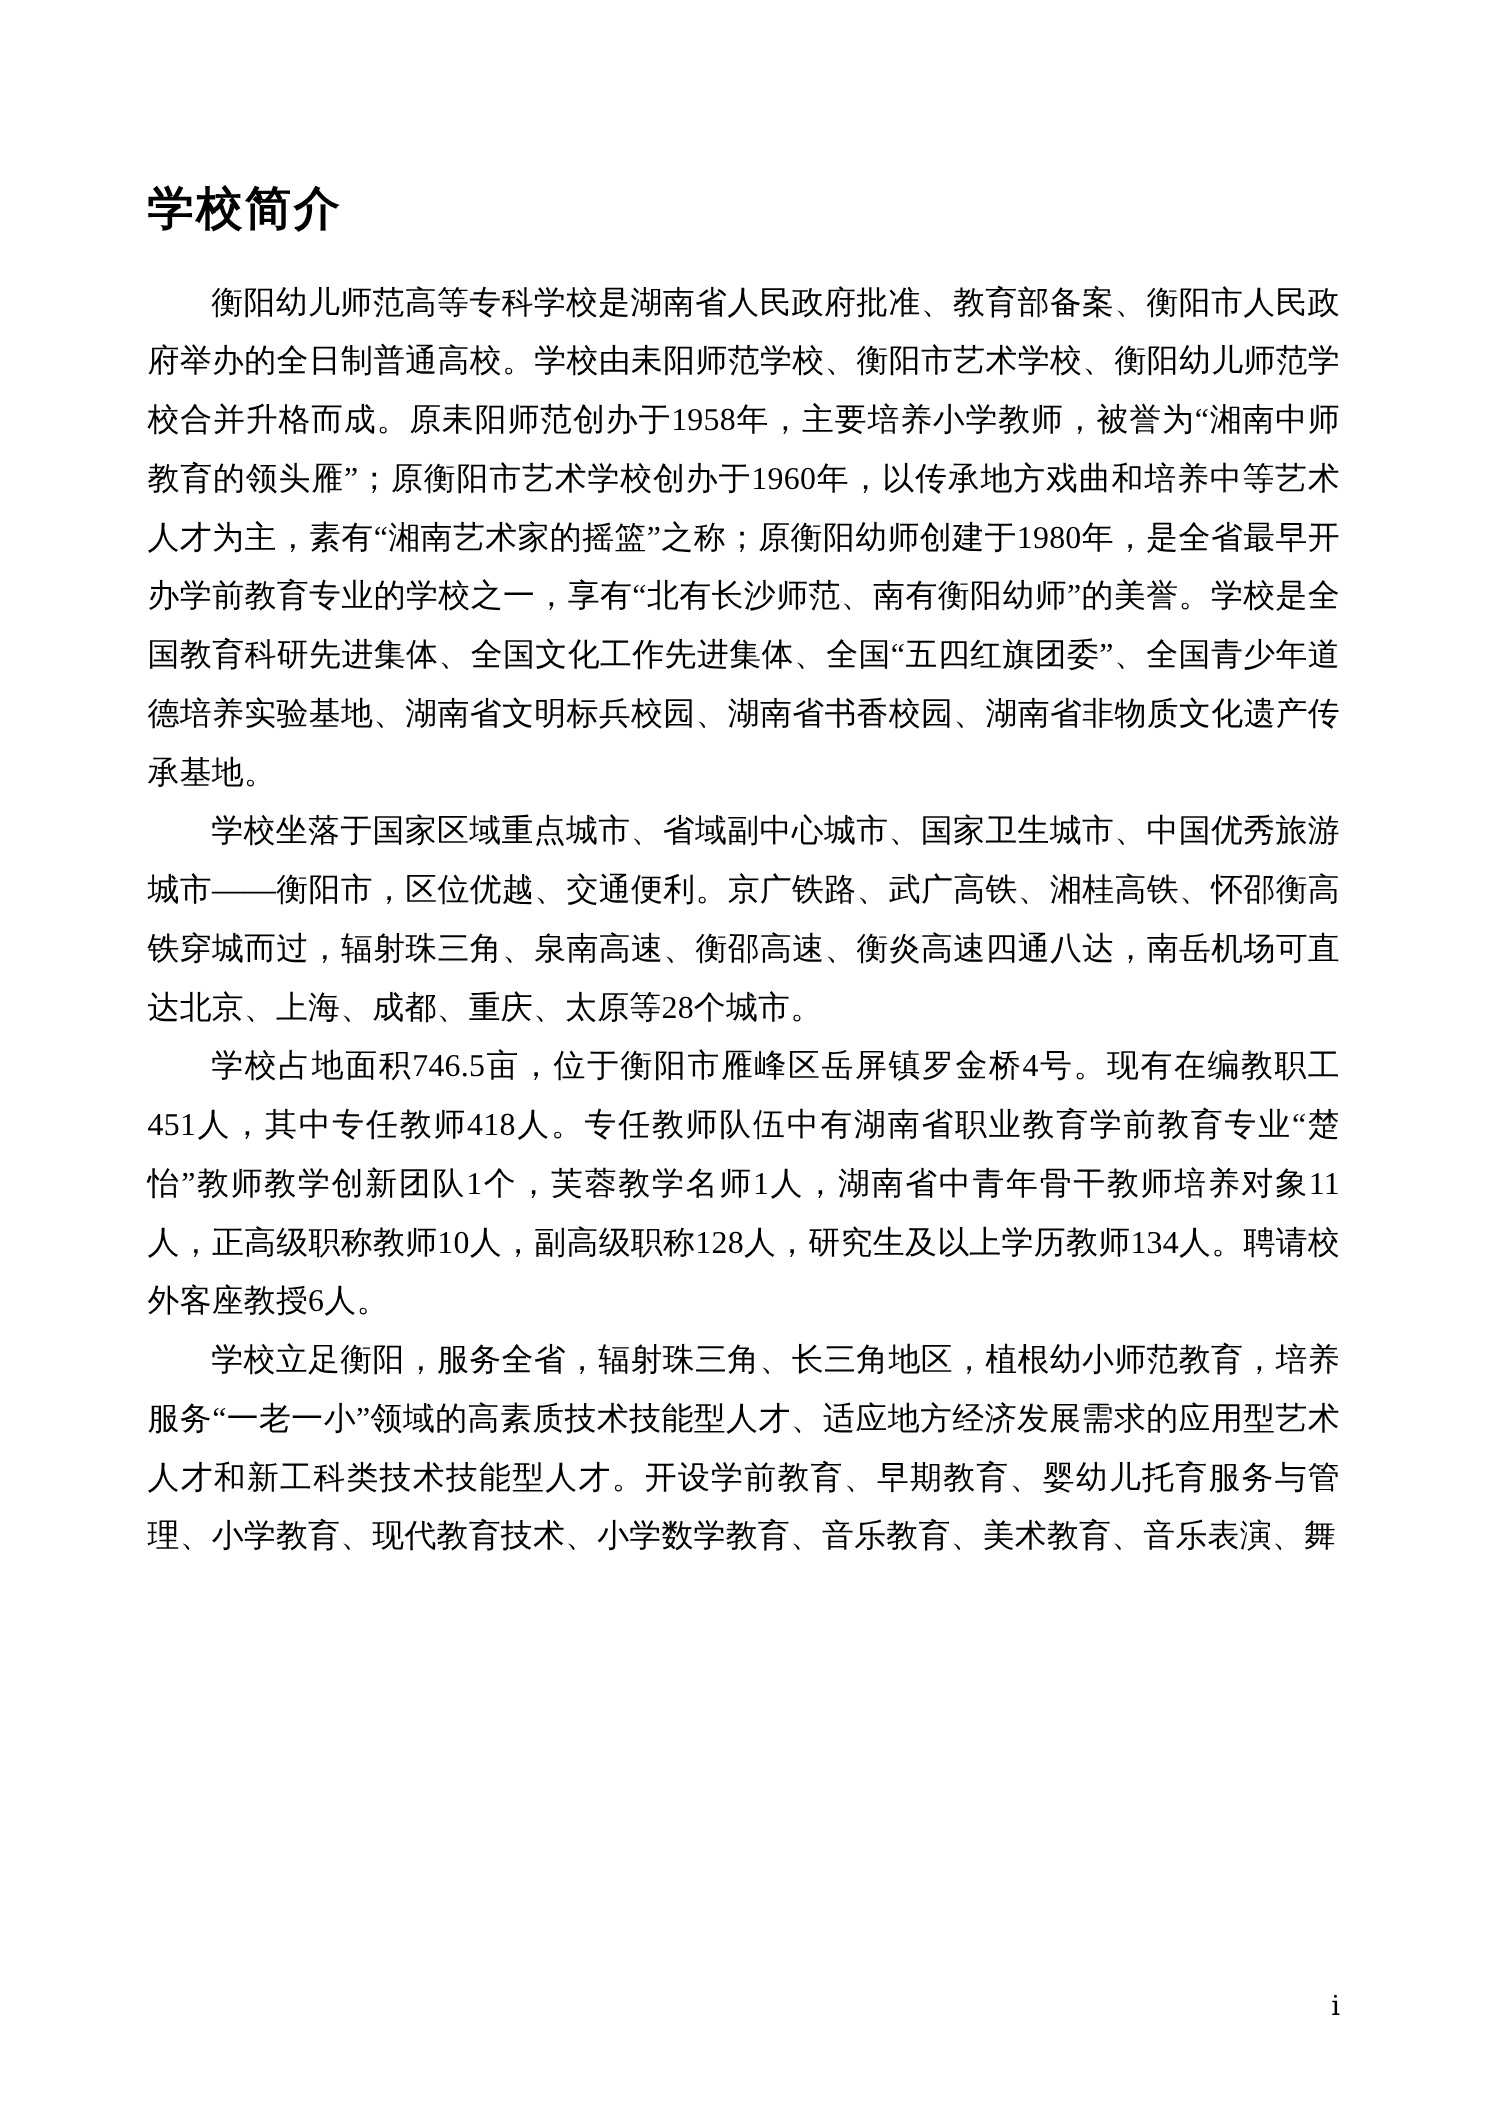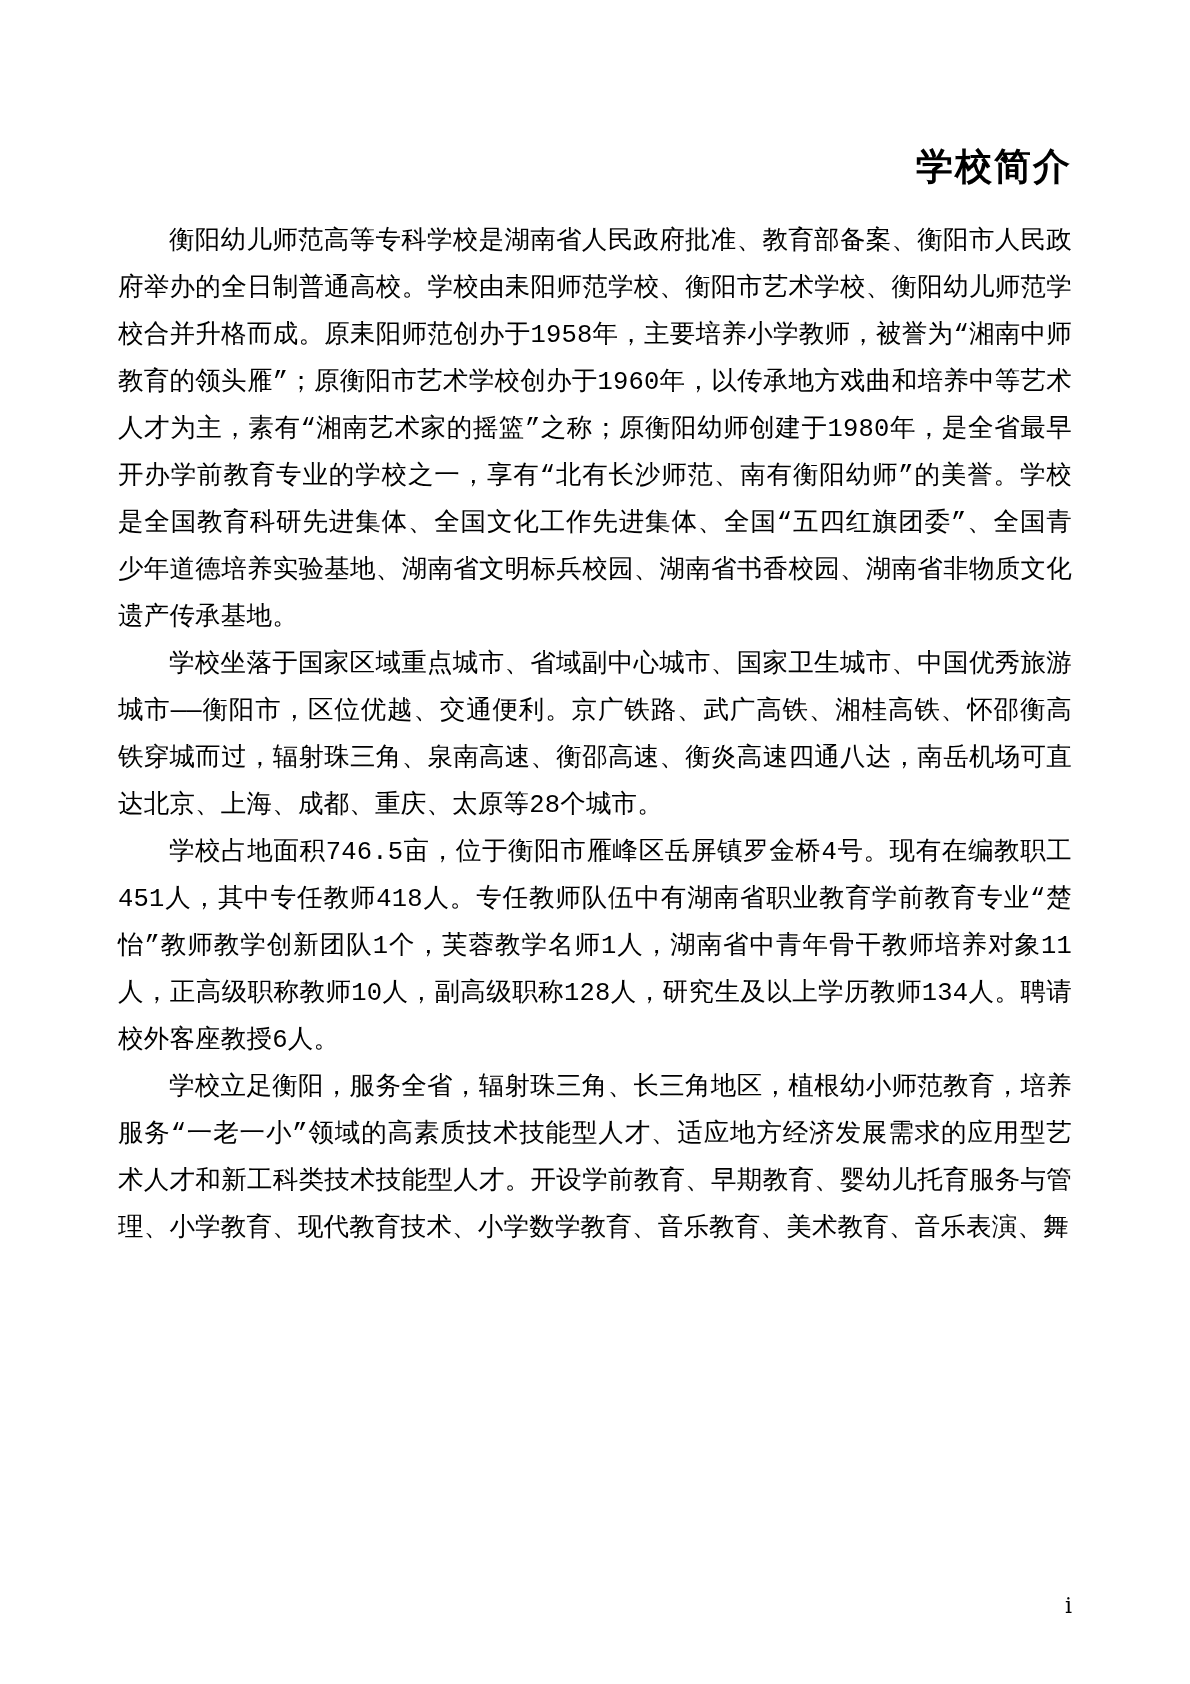--- a/index.html
+++ b/index.html
@@ -18,36 +18,36 @@
   .page {
     position: absolute;
     left: 0;
     top: 0;
     width: 1190px;
     height: 1684px;
     box-sizing: border-box;
     padding: 120px 118px 60px 118px;
   }
   .doc-title {
-    text-align: right;
+    text-align: left;
     font-size: 37px;
     font-weight: bold;
     letter-spacing: 2px;
     margin: 22px 0 26px 0;
     font-family: Liberation Mono, monospace;
   }
   .body-text p {
     font-size: 25.5px;
     line-height: 47px;
     margin: 0 0 0 0;
     text-align: justify;
     text-justify: inter-ideograph;
     text-indent: 2em;
     letter-spacing: 0.2px;
-    font-family: Liberation Mono, monospace;
+    font-family: Liberation Serif, serif;
   }
   .page-number {
     position: absolute;
     right: 118px;
     bottom: 66px;
     font-size: 22px;
     font-family: "DejaVu Serif", "Liberation Serif", serif;
   }
 </style>
 </head>

